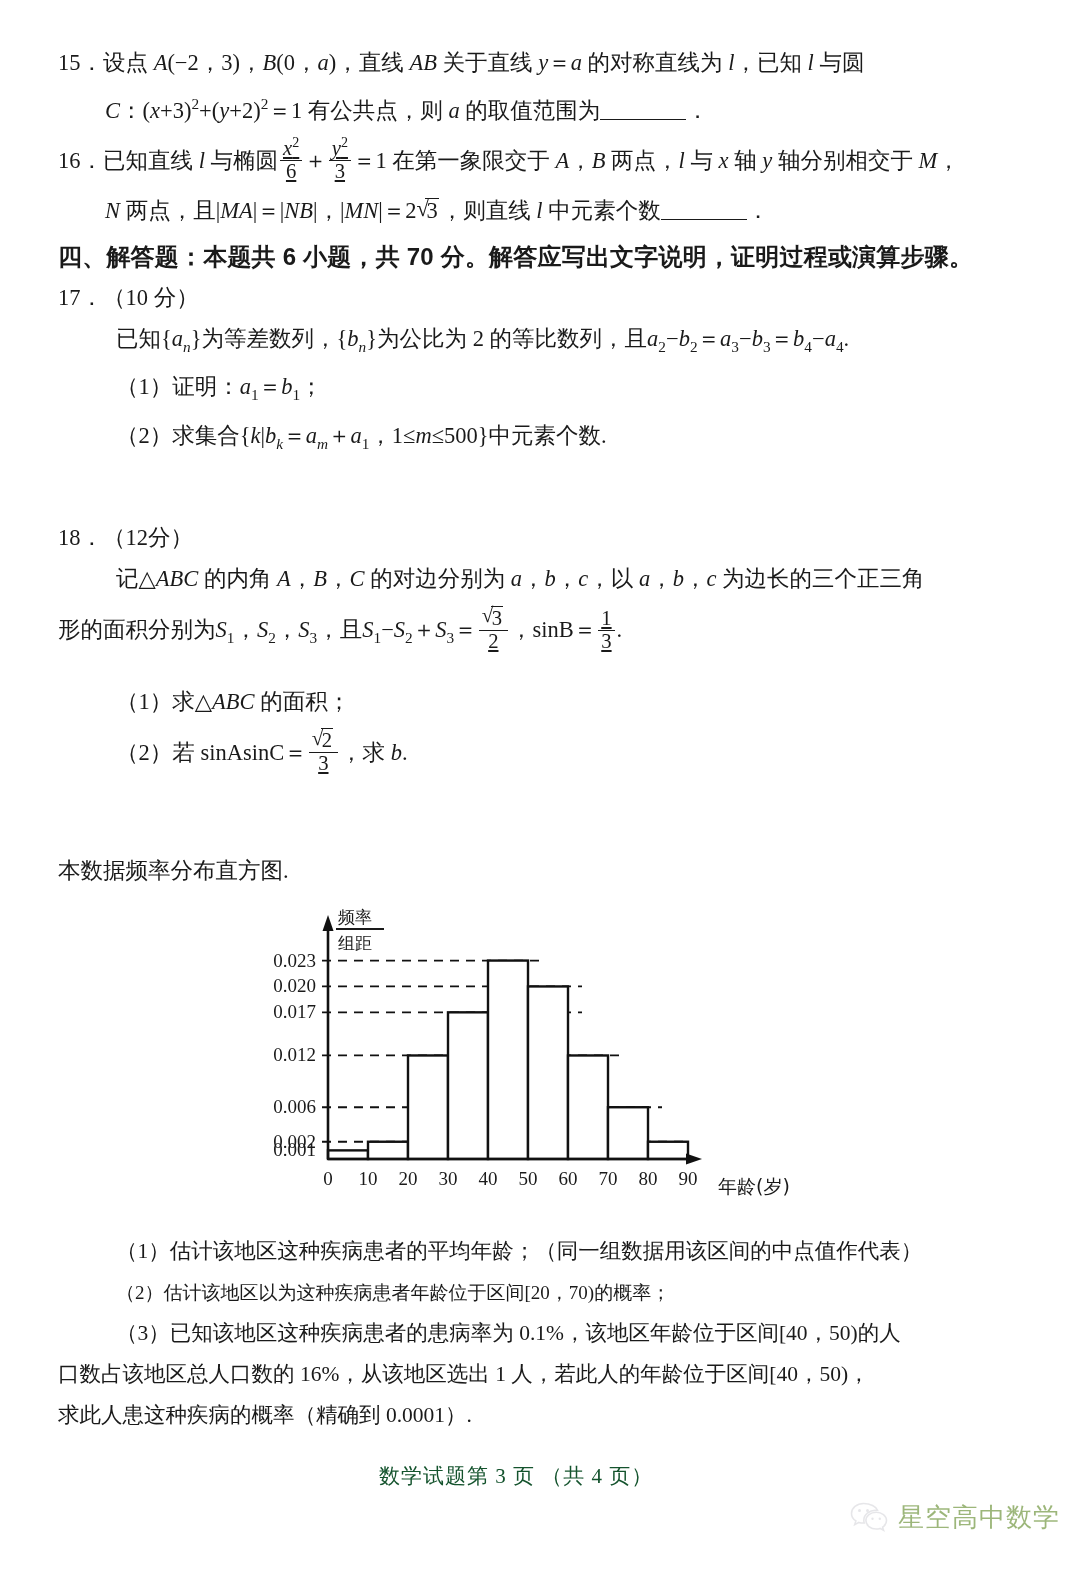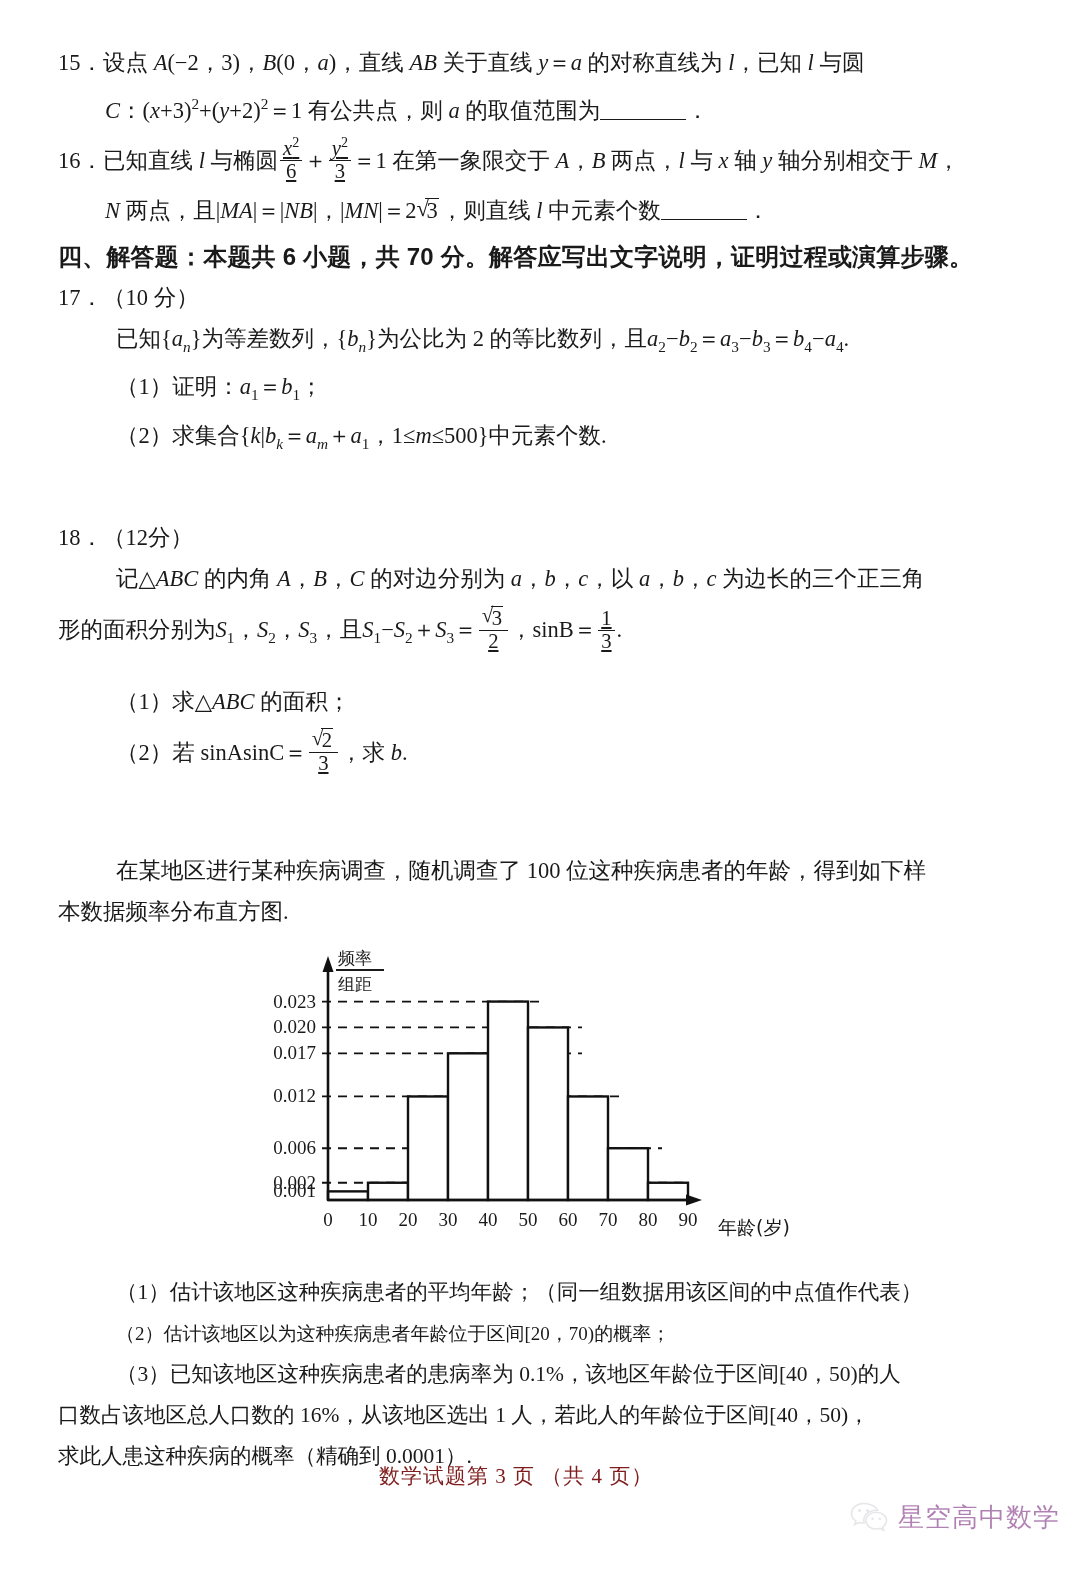--- a/index.html
+++ b/index.html
@@ -122,36 +122,36 @@
   .chart-svg { display: block; }
 
   
   .footer {
     position: absolute;
     left: 0;
     top: 1462px;
     width: 1032px;
     text-align: center;
     font-size: 21px;
-    color: #7f1d1d;
+    color: #14532d;
     letter-spacing: 1px;
   }
   .watermark {
     position: absolute;
     right: 20px;
     top: 1500px;
     display: flex;
     align-items: center;
     gap: 9px;
     opacity: 0.55;
   }
   .watermark .wm-text {
     font-family: "DejaVu Sans", "Liberation Sans", sans-serif;
     font-size: 26px;
-    color: #701a75;
+    color: #4d7c0f;
     letter-spacing: 1px;
   }
   .wechat-icon { display: block; }
 </style>
 </head>
 <body>
 
 <div class="page">
   <div class="body-area">
 
@@ -206,21 +206,20 @@
         <span>（1）求△</span><i class="v">ABC</i><span> 的面积；</span>
       </div>
       <div class="line indent2" style="line-height:62px;">
         <span>（2）若 </span><span>sinAsinC</span><span>＝</span><span class="frac"><span class="nu"><span class="sqrt"><span>2</span></span></span><span class="de">3</span></span><span>，求 </span><i class="v">b</i><span>.</span>
       </div>
     </div>
 
     <div class="gap-lg"></div>
 
     <div class="q">
-      <div class="line indent2">在某地区进行某种疾病调查，随机调查了 100 位这种疾病患者的年龄，得到如下样</div>
       <div class="line">本数据频率分布直方图.</div>
 
       <div class="chart-wrap">
         <svg class="chart-svg" width="560" height="330" viewBox="0 0 560 330">
 
           <g id="chart-grid">
               <line x1="64" y1="59.56862745098039" x2="284" y2="59.56862745098039" stroke="#111111" stroke-width="1.8" stroke-dasharray="9 7"></line>
               <line x1="64" y1="85.45098039215685" x2="324" y2="85.45098039215685" stroke="#111111" stroke-width="1.8" stroke-dasharray="9 7"></line>
               <line x1="64" y1="111.33333333333331" x2="324" y2="111.33333333333331" stroke="#111111" stroke-width="1.8" stroke-dasharray="9 7"></line>
               <line x1="64" y1="154.4705882352941" x2="364" y2="154.4705882352941" stroke="#111111" stroke-width="1.8" stroke-dasharray="9 7"></line>

